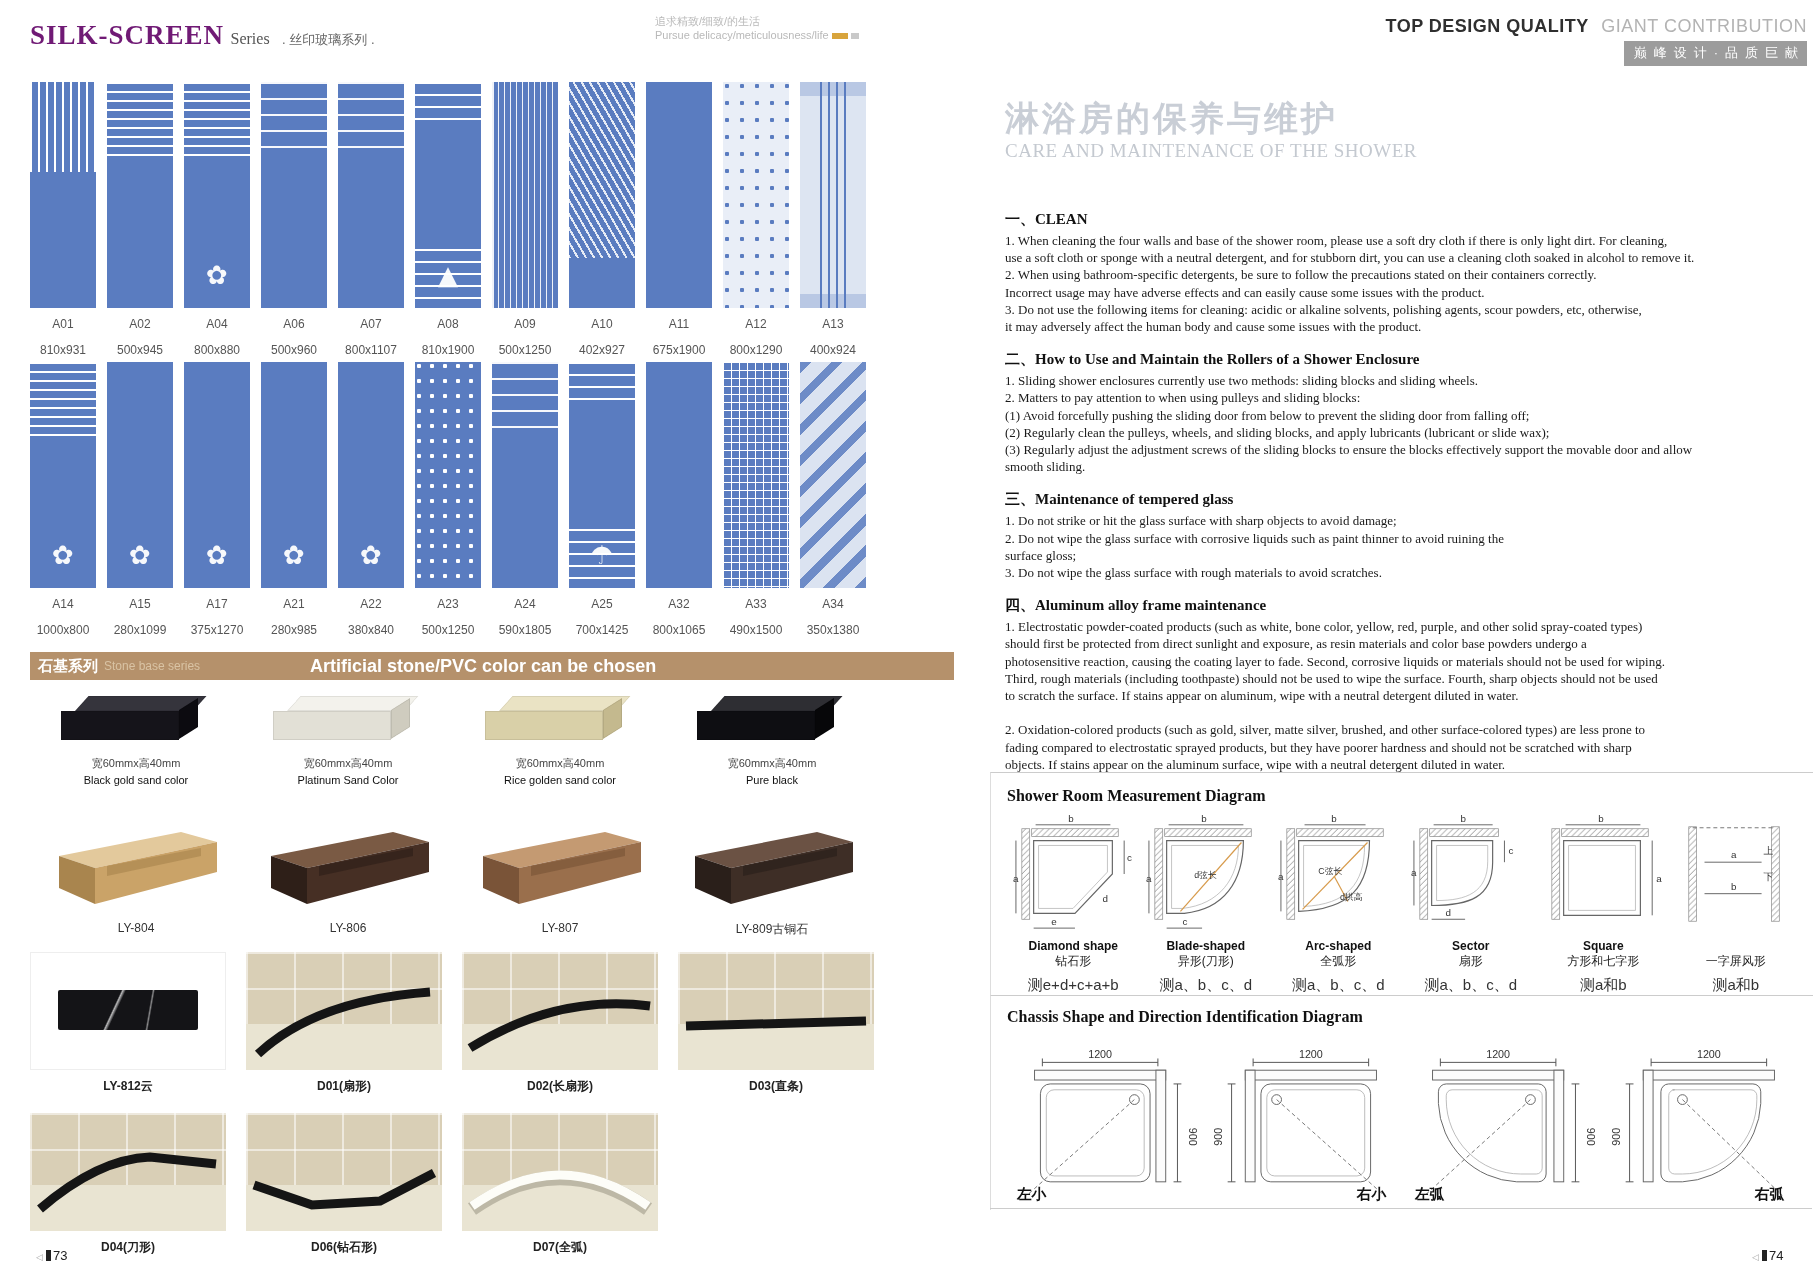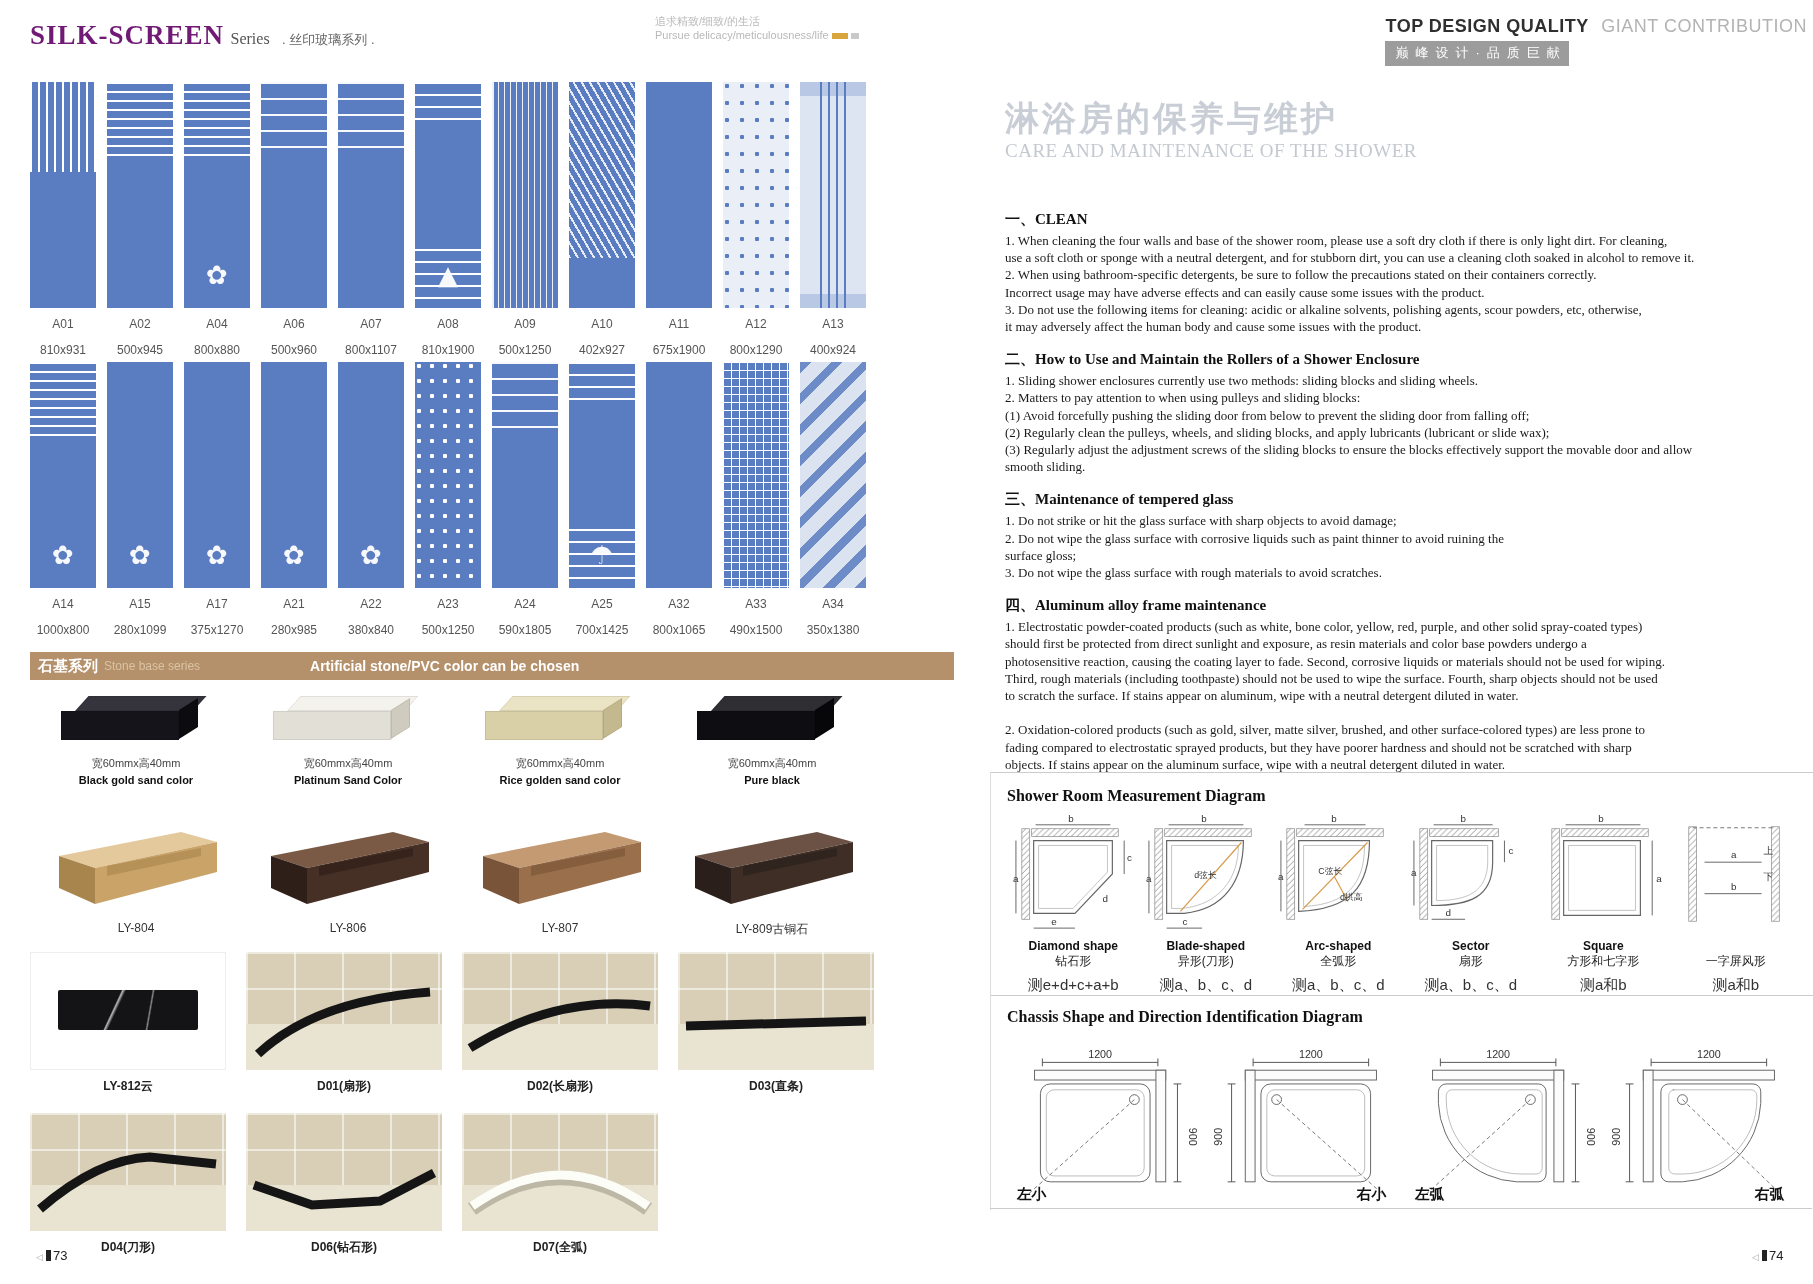--- a/index.html
+++ b/index.html
@@ -7,21 +7,21 @@
         font-family:"Liberation Sans",sans-serif;color:#333}
   
   .lhead{position:absolute;left:30px;top:20px;white-space:nowrap}
   .lhead .t1{font:bold 27px "Liberation Serif",serif;color:#701a75;letter-spacing:1px}
   .lhead .t2{font:16px "Liberation Serif",serif;color:#555;margin-left:2px}
   .lhead .t3{font:13px "Liberation Sans",sans-serif;color:#666;margin-left:8px}
   .tagline{position:absolute;left:655px;top:14px;font-size:11px;line-height:14px;color:#b9b9b9}
   .chip{display:inline-block;height:6px;vertical-align:middle;margin-left:3px}
   .chip1{width:16px;background:#d8a43c}
   .chip2{width:8px;background:#c9c9c9}
-  .brand{position:absolute;right:6px;top:16px;text-align:left}
+  .brand{position:absolute;right:6px;top:16px;text-align:right}
   .brand .b1{font:bold 18px "Liberation Sans",sans-serif;color:#2f2f2f;letter-spacing:.5px}
   .brand .b2{font:18px "Liberation Sans",sans-serif;color:#b3b3b3;letter-spacing:.5px;margin-left:8px}
   .brand-bar{display:inline-block;background:#9c9c9c;color:#fff;font-size:13px;
              letter-spacing:7px;padding:3px 2px 4px 10px;margin-top:4px}
   
   .pgrid{position:absolute;left:30px;width:848px;display:flex;gap:11px}
   .pg1{top:82px}.pg2{top:362px}
   .pcol{width:66px;text-align:center}
   .panel{height:226px;width:66px;background-color:#5a7cc0;position:relative;
          display:flex;align-items:flex-end;justify-content:center}
@@ -54,32 +54,32 @@
           linear-gradient(to top,#b9c8e4 0 14px,transparent 14px);
           background-size:40% 100%,100% 100%,100% 100%;background-position:center,top,bottom;
           background-repeat:no-repeat}
   .p-tri{background-color:#dbe3f1;
          background-image:repeating-linear-gradient(135deg,rgba(90,124,192,.85) 0 8px,transparent 8px 22px)}
   
   .band{position:absolute;left:30px;top:652px;width:924px;height:28px;background:#b5916b;
         display:flex;align-items:center}
   .band-cn{font-weight:bold;font-size:15px;color:#fff;margin-left:8px}
   .band-en{font-size:12px;color:#d9c3a4;margin-left:6px}
-  .band-note{font-weight:bold;font-size:14px;color:#fff;margin-left:110px}
+  .band-note{font-weight:bold;font-size:18px;color:#fff;margin-left:110px}
   .srow{position:absolute;left:30px;width:848px;display:flex}
   .s1{top:694px}.s2{top:822px}
   .scol{width:212px;text-align:center}
   .sbar{position:relative;width:150px;height:58px;margin:0 auto}
   .sbar div{box-shadow:inset 0 0 0 1px rgba(0,0,0,.08)}
   .sbar-top{position:absolute;left:14px;top:2px;width:118px;height:15px;
             transform:skewX(-42deg);transform-origin:bottom left}
   .sbar-front{position:absolute;left:0;top:17px;width:118px;height:29px}
   .sbar-end{position:absolute;left:118px;top:10px;width:19px;height:29px;transform:skewY(-32deg)}
   .ssize{font-size:11px;color:#444;margin-top:4px}
-  .sname{font-weight:bold;font-size:11px;color:#111;margin-top:3px}
+  .sname{font-weight:normal;font-size:11px;color:#111;margin-top:3px}
   .chan{display:block;margin:0 auto}
   .ccode{font-size:12px;color:#333;margin-top:4px}
   
   .tgrid{position:absolute;left:30px;top:952px;width:848px;display:grid;
          grid-template-columns:repeat(4,196px);gap:18px 20px}
   .tcell{text-align:center}
   .photo{width:196px;height:118px;position:relative;
          background-image:
            repeating-linear-gradient(90deg,rgba(255,255,255,.55) 0 2px,transparent 2px 48px),
            repeating-linear-gradient(180deg,rgba(255,255,255,.55) 0 2px,transparent 2px 36px),

